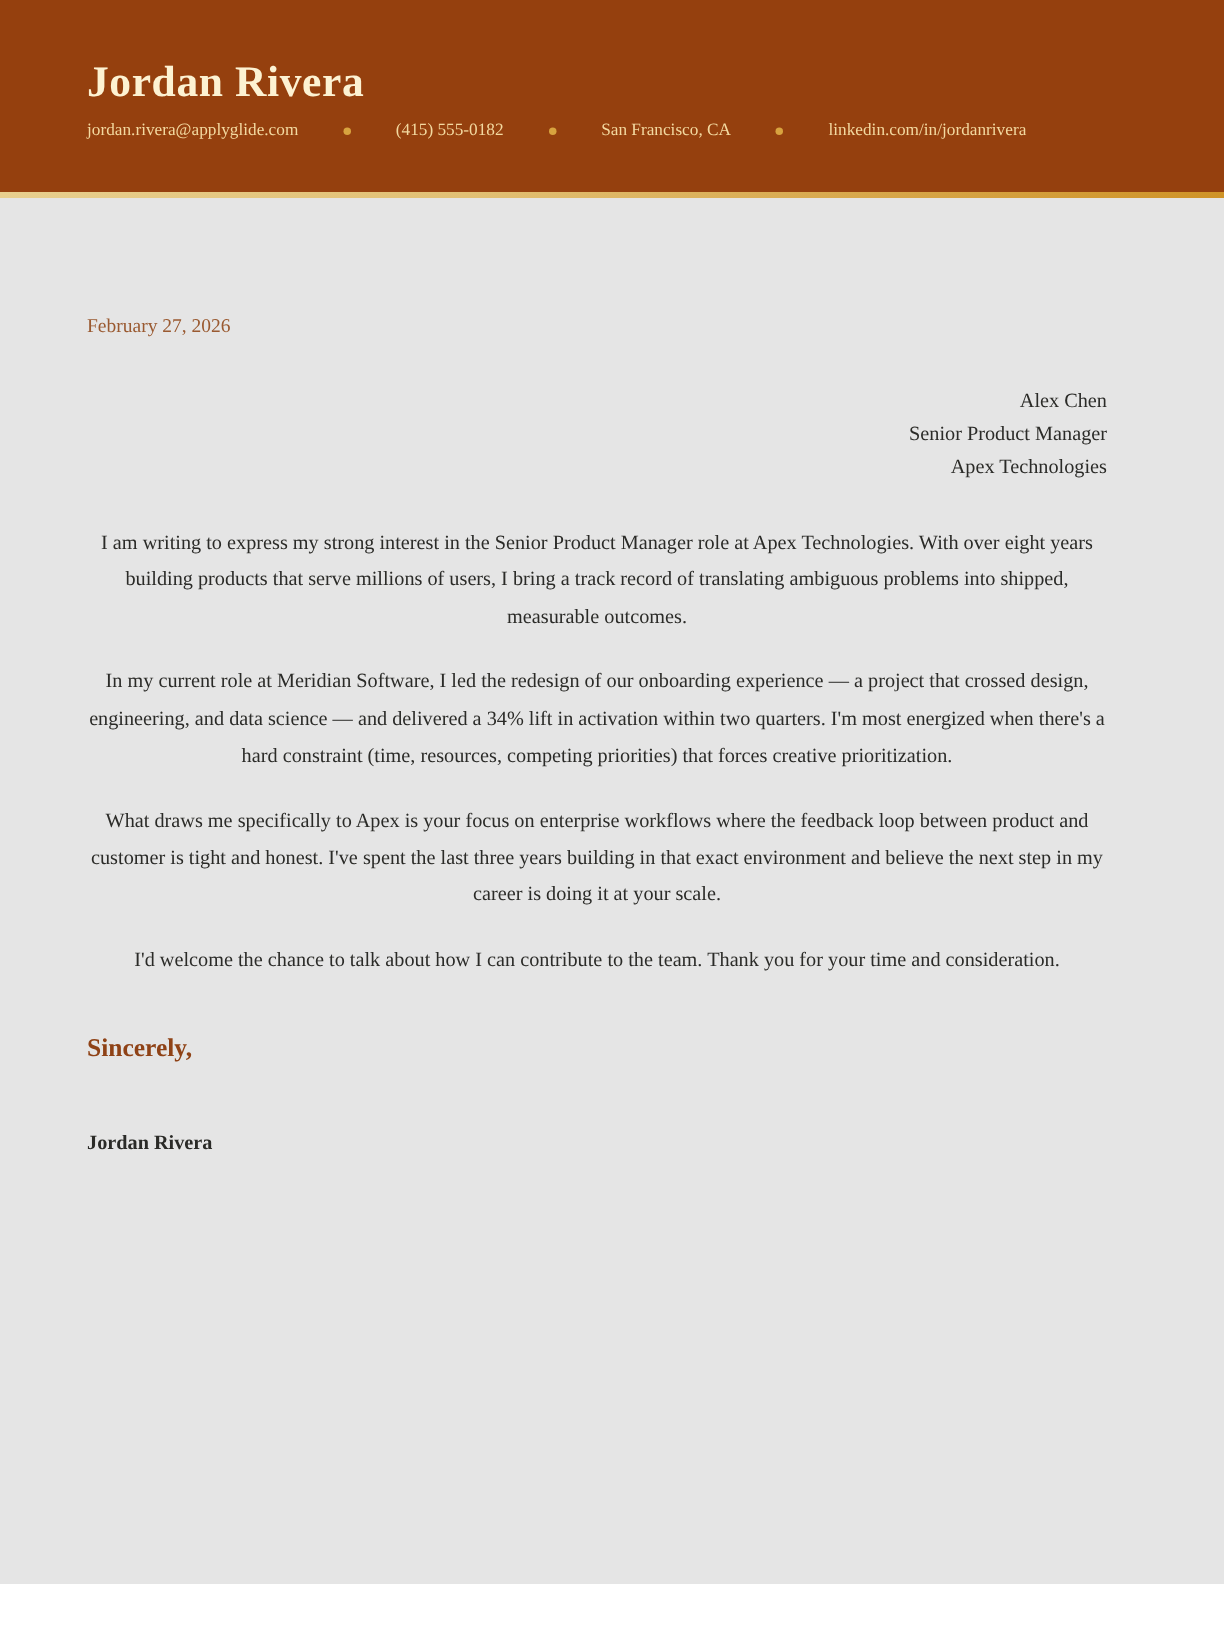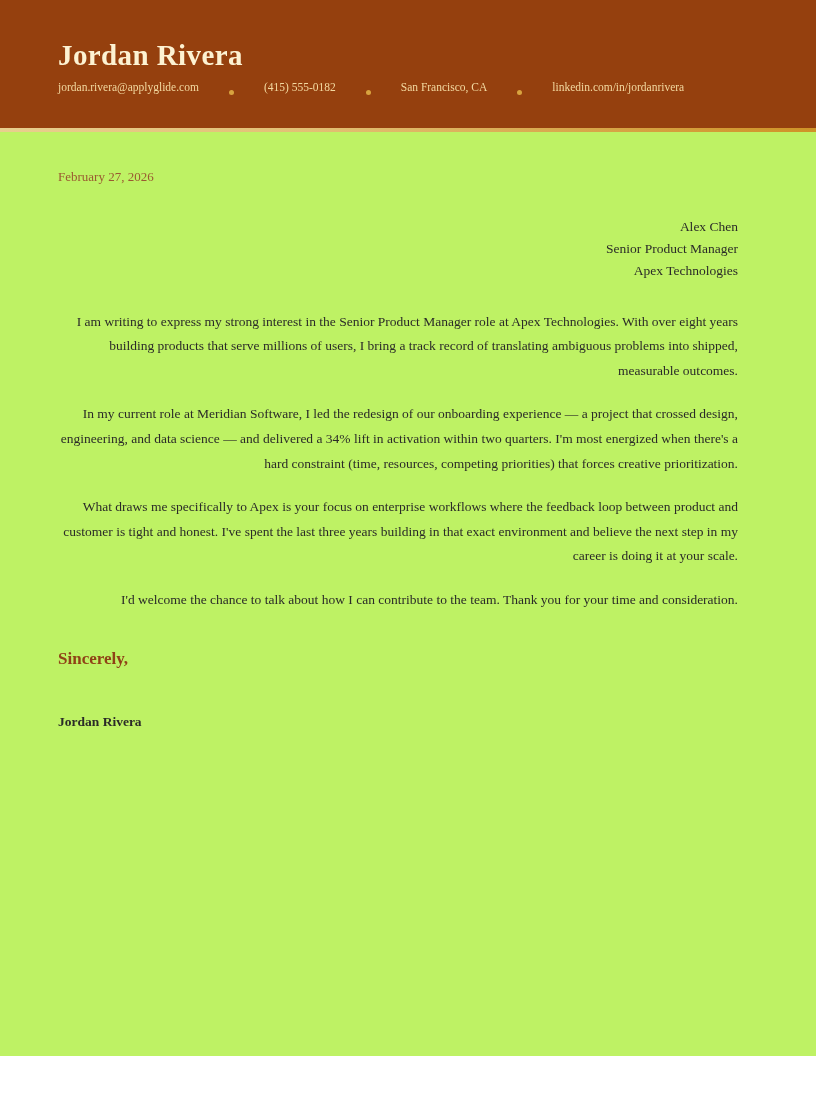--- a/index.html
+++ b/index.html
@@ -11,21 +11,21 @@
     width: 816px;
     height: 1100px;
     font-family: "Liberation Serif", "DejaVu Serif", serif;
     -webkit-font-smoothing: antialiased;
   }
 
   .page {
     position: relative;
     width: 816px;
     height: 1056px;
-    background: #bef264;
+    background: #e5e5e5;
     overflow: hidden;
   }
 
   
   .header {
     position: relative;
     width: 100%;
     height: 128px;
     background: #95400e;
     box-sizing: border-box;
@@ -42,21 +42,21 @@
     color: #fdf2d2;
     line-height: 1.05;
     white-space: nowrap;
   }
 
   .contact-line {
     position: absolute;
     left: 58px;
     top: 81px;
     display: flex;
-    align-items: flex-end;
+    align-items: center;
     white-space: nowrap;
   }
 
   .contact-item {
     font-size: 11.5px;
     color: #f3d9a0;
     line-height: 1.2;
   }
 
   .contact-sep {
@@ -74,20 +74,21 @@
     width: 100%;
     height: 4px;
     background: linear-gradient(to right, #e8cf8e 0%, #e2c074 38%, #d8a84c 70%, #cf9327 100%);
   }
 
   
   .letter {
     box-sizing: border-box;
     padding: 36px 58px 0 58px;
     width: 796px;
+    margin-top: 40px;
   }
 
   .date {
     font-size: 13px;
     color: #9a5a31;
     line-height: 1.4;
     margin: 0 0 30px 0;
   }
 
   .recipient {
@@ -108,21 +109,21 @@
     line-height: 1.5;
     margin: 0 0 25px 0;
   }
 
   .para {
     font-size: 13.5px;
     color: #2b2b28;
     line-height: 1.82;
     margin: 0 0 19px 0;
     max-width: 702px;
-    text-align: right;
+    text-align: center;
   }
 
   .closing {
     font-size: 17px;
     font-weight: bold;
     color: #8f4216;
     line-height: 1.5;
     margin: 34px 0 0 0;
   }
 

